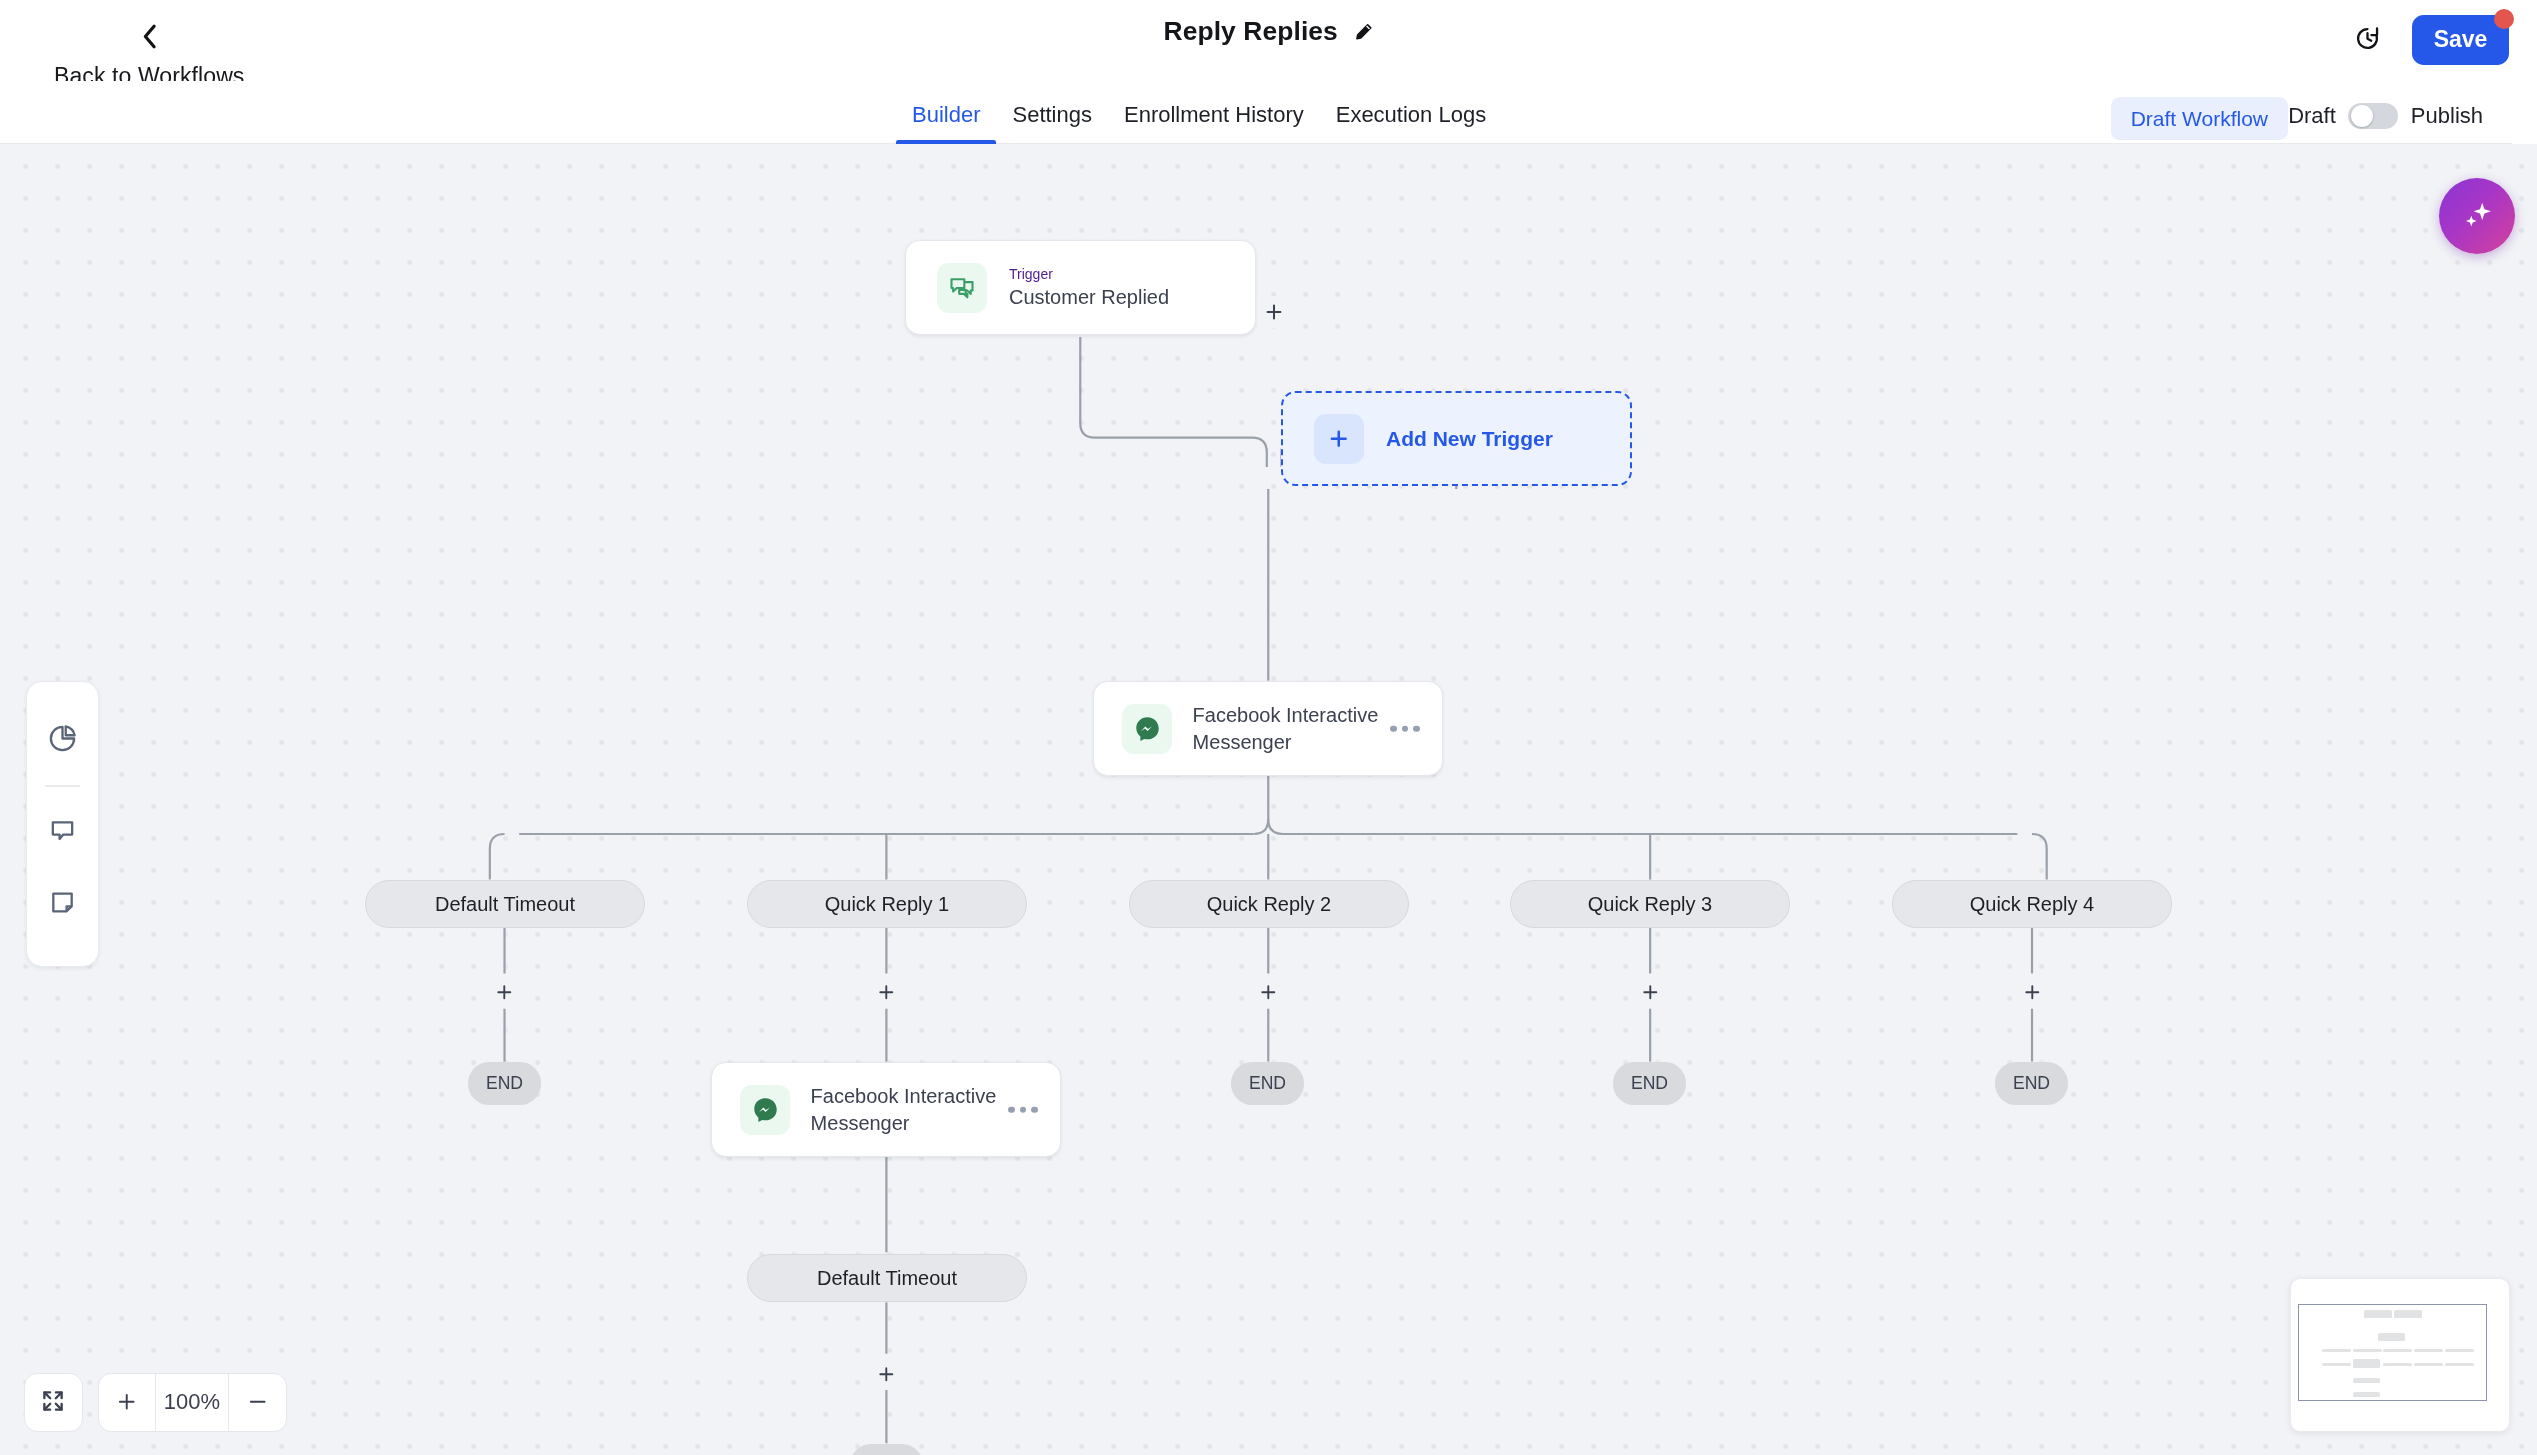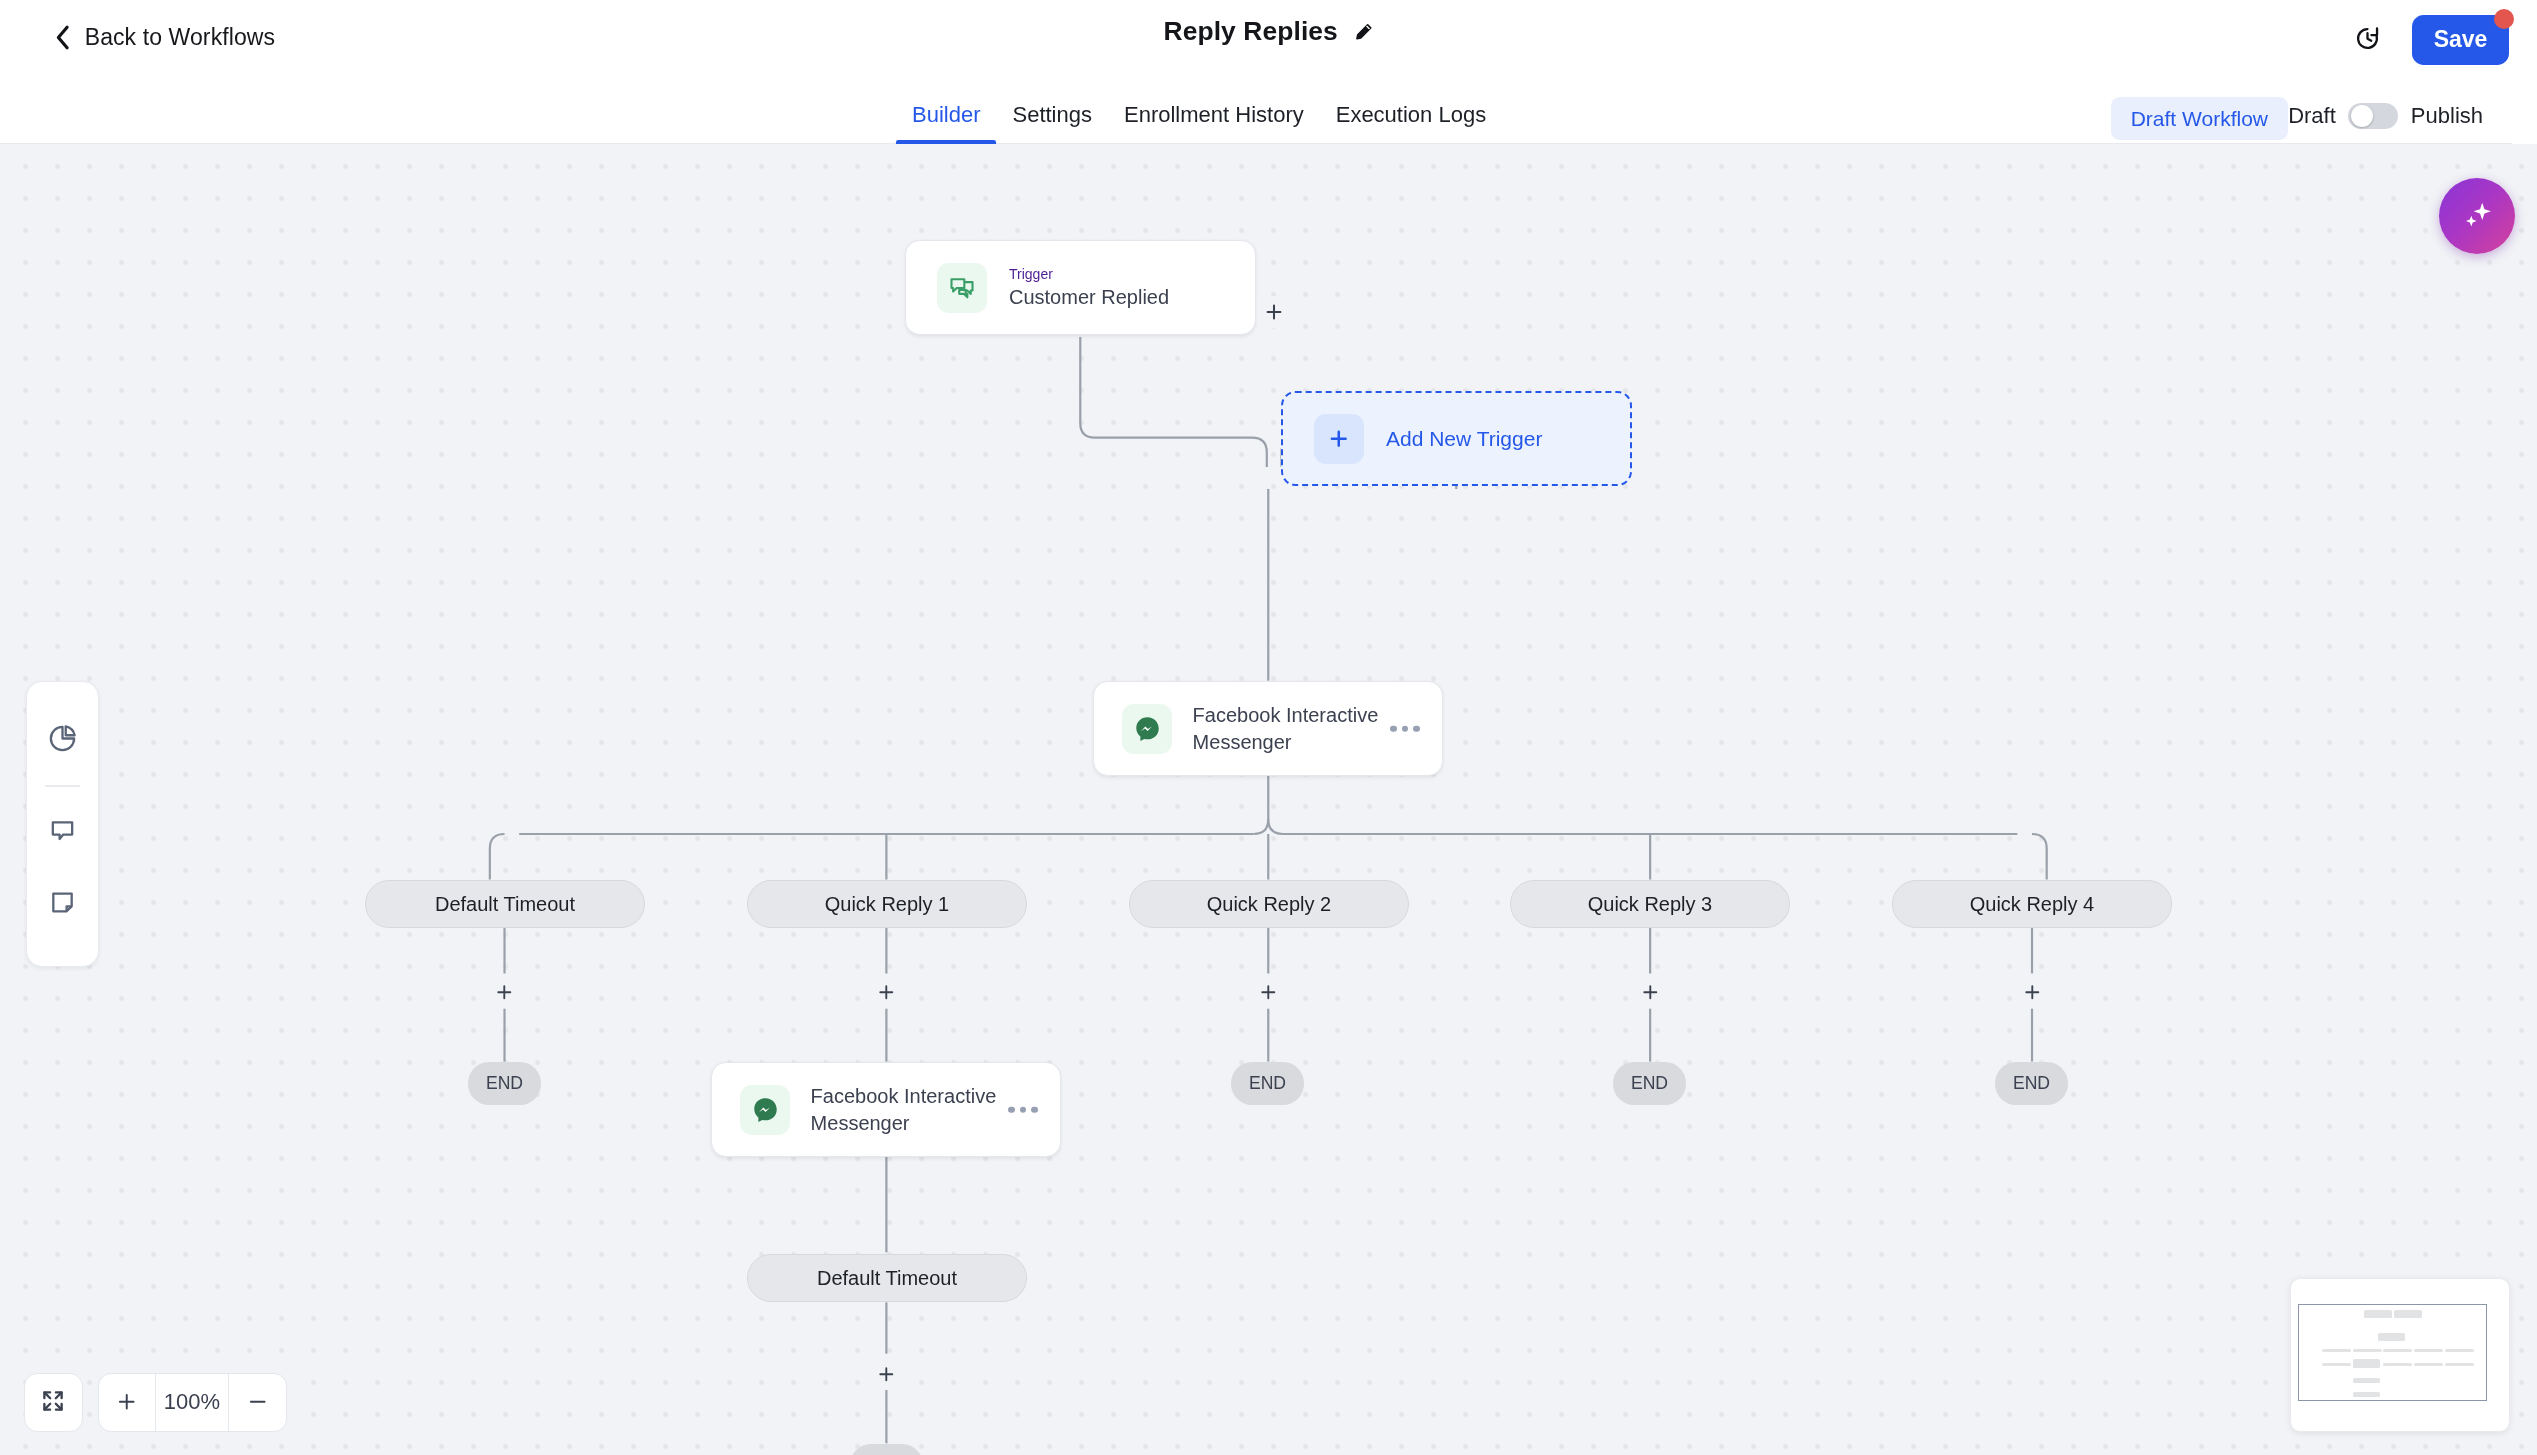--- a/index.html
+++ b/index.html
@@ -15,20 +15,21 @@
   .topbar {
     position: absolute; left: 0; top: 0;
     width: 2538px; height: 81px;
     background: #ffffff;
     display: flex; align-items: center;
   }
   .back-btn {
     position: absolute; left: 54px; top: 23.5px;
     display: flex; align-items: center; gap: 14.7px;
     cursor: pointer;
+    flex-direction: column;
   }
   .chev-icon { width: 16px; height: 25px; display:block; }
   .back-label { font-size: 23px; color: #17181c; font-weight: 400; letter-spacing: 0.1px; }
 
   .title-wrap {
     position: absolute; left: 0; top: 16px; width: 2538px;
     display: flex; align-items: center; justify-content: center; gap: 16px;
   }
   .page-title { font-size: 26.4px; font-weight: 700; color: #14161a; letter-spacing: 0.1px; }
   .pencil-icon { width: 20.6px; height: 20.6px; display:block; cursor:pointer; }
@@ -144,21 +145,21 @@
     width: 351px; height: 95px;
     border: 2.2px dashed #2558e8; border-radius: 14.7px;
     background: #edf3fe;
     display: flex; align-items: center; padding-left: 31px; gap: 22px;
     cursor: pointer;
   }
   .add-trigger .ti {
     width: 50px; height: 50px; border-radius: 11.7px; background: #d9e5fc;
     display:flex; align-items:center; justify-content:center; flex:none;
   }
-  .add-trigger .tl { font-size: 21px; color: #2558e8; font-weight: 400; }
+  .add-trigger .tl { font-size: 21px; color: #2558e8; font-weight: 700; }
 
   
   .pill {
     position: absolute;
     height: 48px; border-radius: 24px;
     background: #e6e7ea; border: 1.5px solid #d7d9de;
     display: flex; align-items: center; justify-content: center;
     font-size: 20px; color: #1d2026;
     cursor: pointer; white-space: nowrap;
   }

